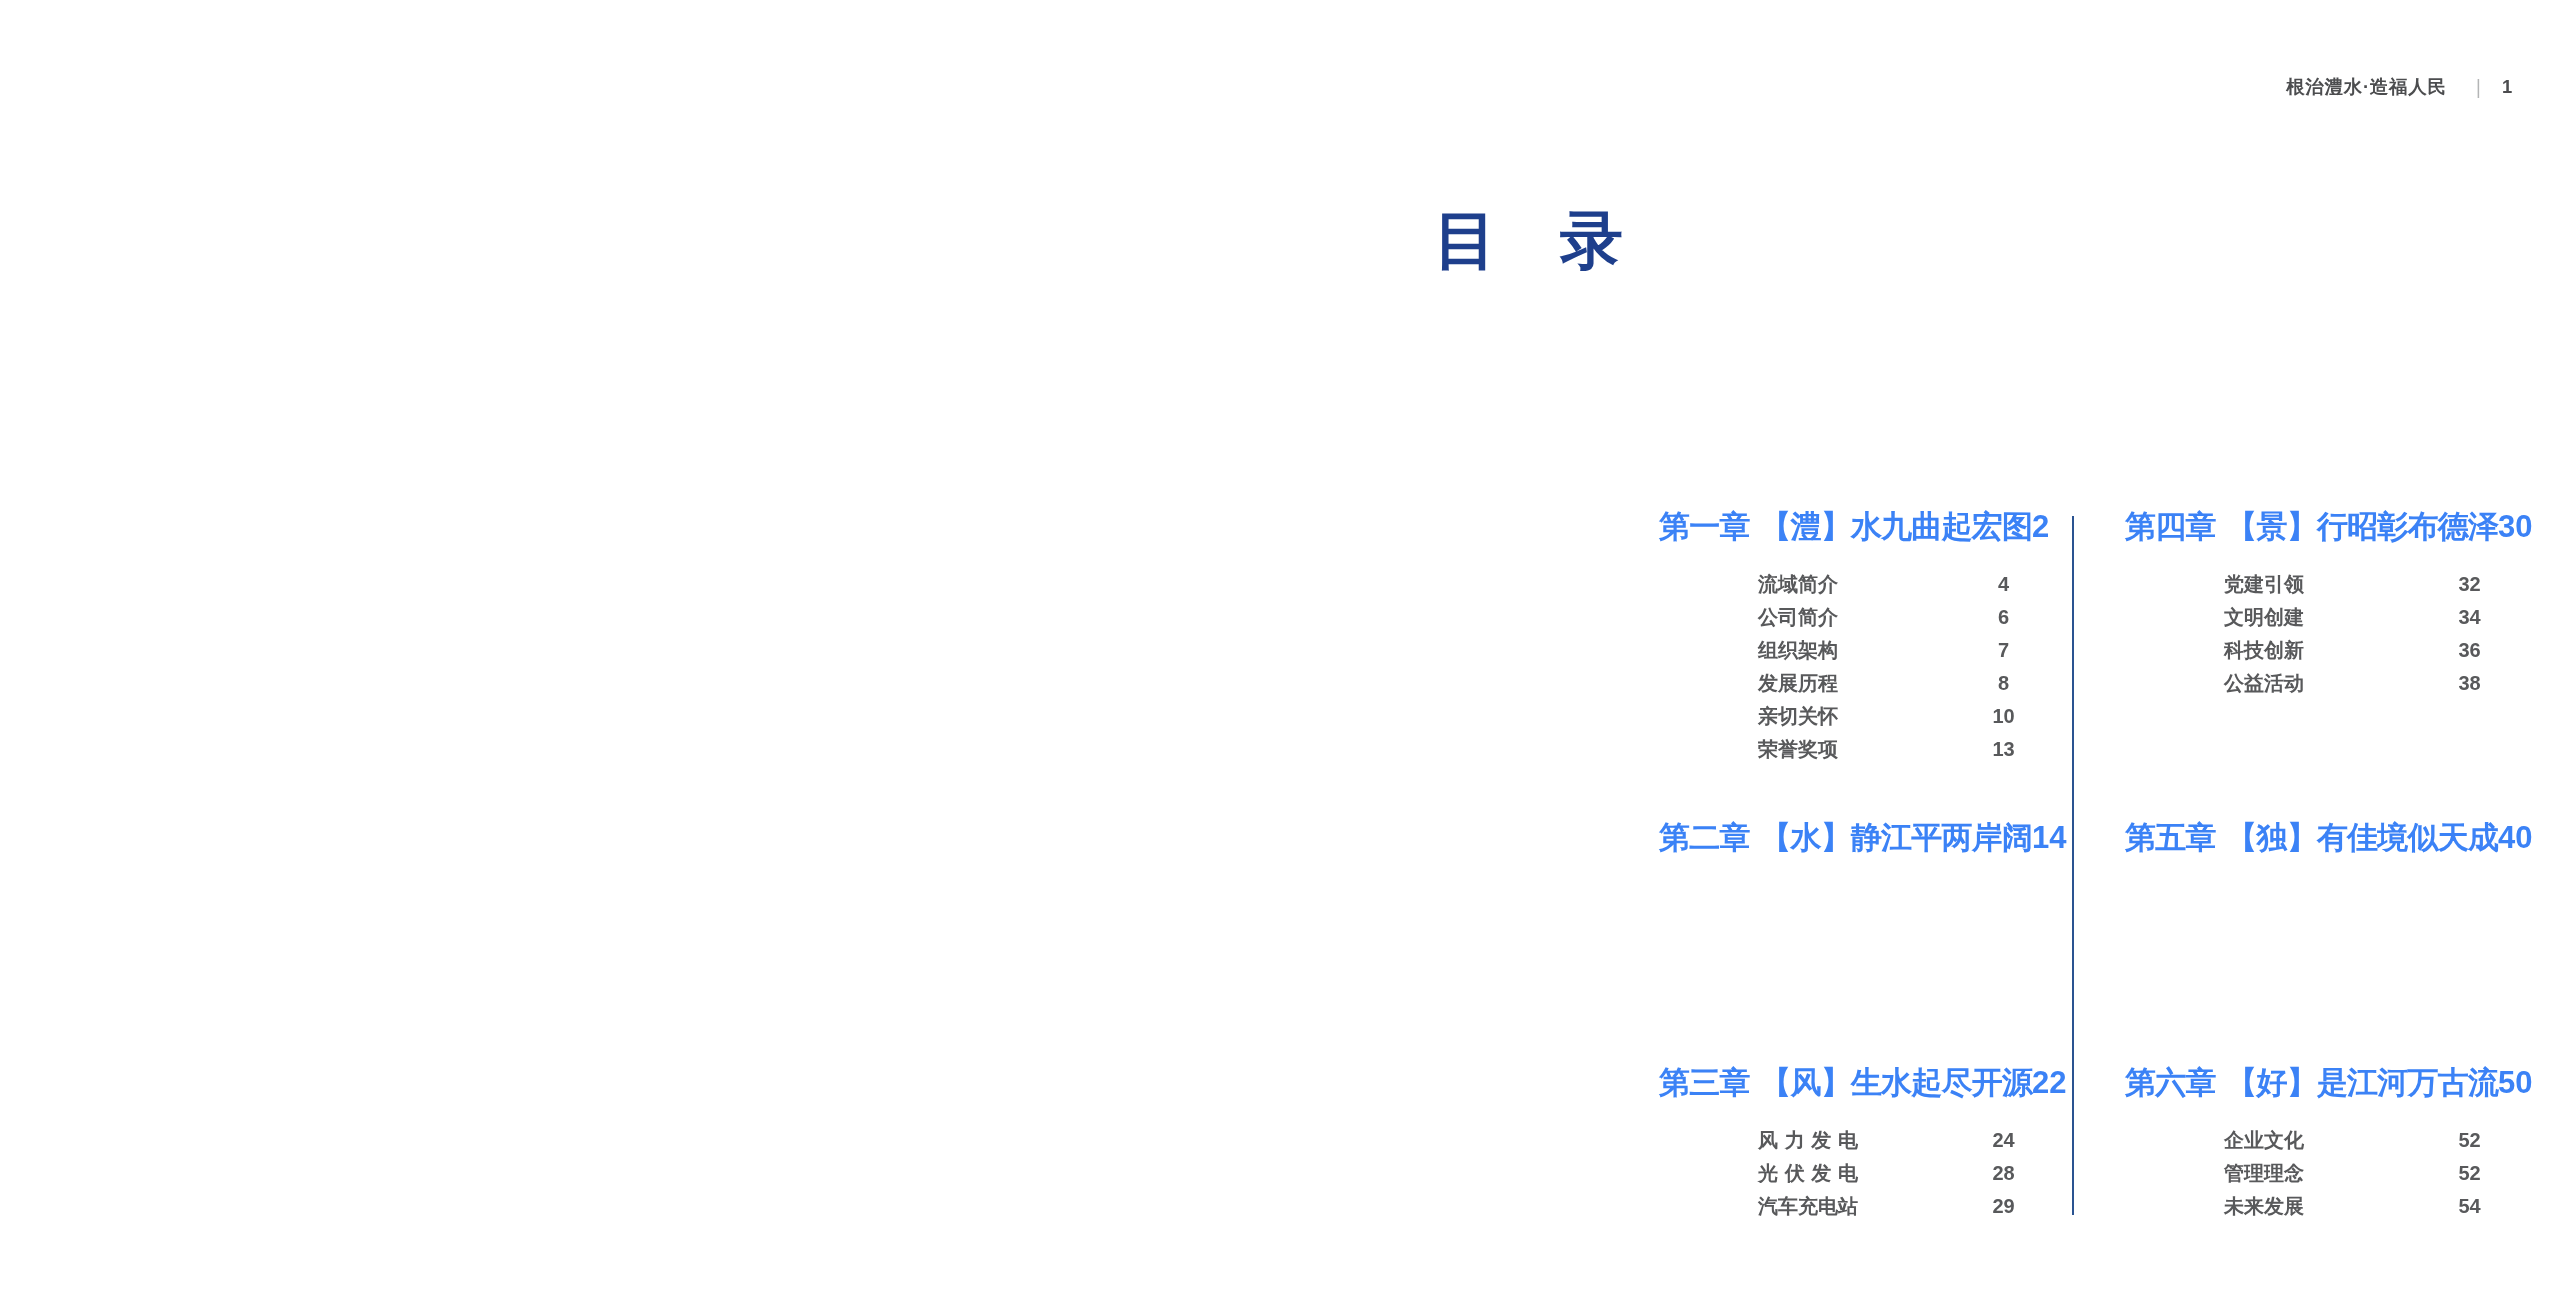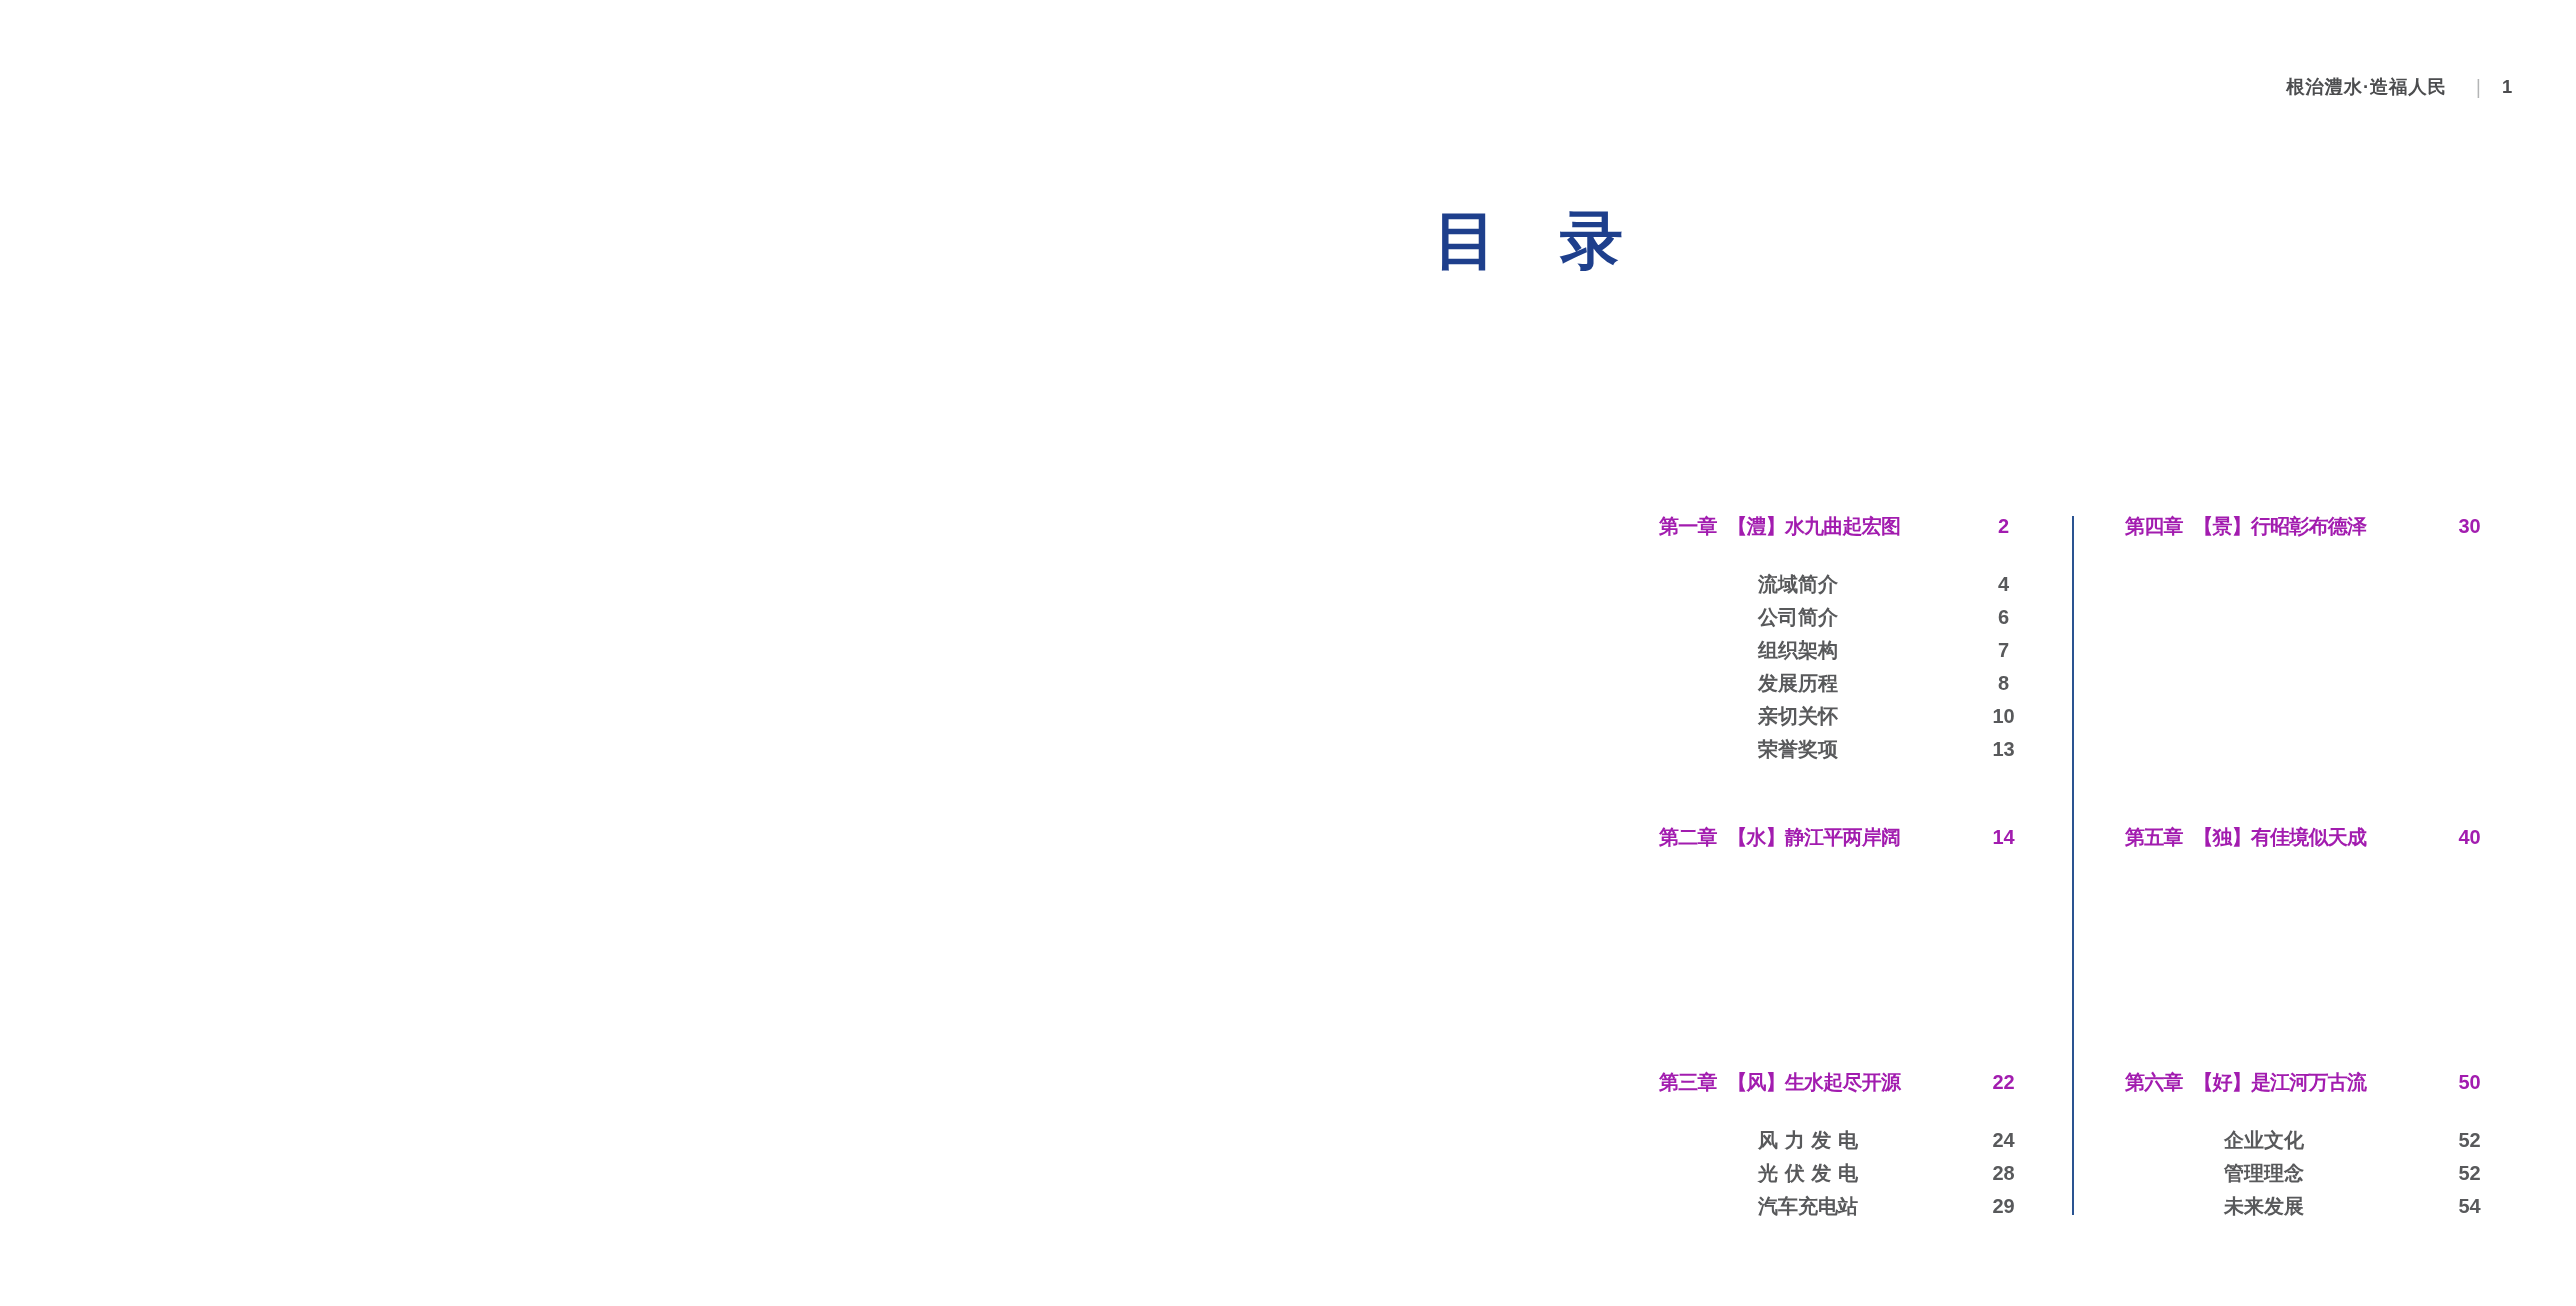--- a/index.html
+++ b/index.html
@@ -38,21 +38,21 @@
     width:2.3px;height:699px;background:#2a5391;
   }
   .chapter{position:absolute;width:369px;}
   .c1{left:0;top:509px;}   .c4{left:466px;top:509px;}
   .c2{left:0;top:820px;}  .c5{left:466px;top:820px;}
   .c3{left:0;top:1065px;}  .c6{left:466px;top:1065px;}
 
   .ch-head{
     display:flex;align-items:baseline;
     height:35px;line-height:35px;
-    font-size:20px;font-weight:800;color:#a21caf;
+    font-size:31px;font-weight:800;color:#3b82f6;
     letter-spacing:-0.8px;white-space:nowrap;
   }
   .ch-name{margin-right:10.7px;}
   .ch-head .num{
     width:49px;margin-left:auto;text-align:center;
     font-weight:800;letter-spacing:0;
   }
   .subs{margin-top:30px;}
   .sub-row{
     display:flex;align-items:flex-start;
@@ -142,20 +142,38 @@
           <span class="num">29</span>
         </div>
       </div>
     </section>
     <section class="chapter c4">
       <div class="ch-head">
         <span class="ch-name">第四章</span>
         <span class="ch-title">【景】行昭彰布德泽</span>
         <span class="num">30</span>
       </div>
+      <div class="subs">
+        <div class="sub-row">
+          <span class="sub-label">党建引领</span>
+          <span class="num">32</span>
+        </div>
+        <div class="sub-row">
+          <span class="sub-label">文明创建</span>
+          <span class="num">34</span>
+        </div>
+        <div class="sub-row">
+          <span class="sub-label">科技创新</span>
+          <span class="num">36</span>
+        </div>
+        <div class="sub-row">
+          <span class="sub-label">公益活动</span>
+          <span class="num">38</span>
+        </div>
+      </div>
     </section>
     <section class="chapter c5">
       <div class="ch-head">
         <span class="ch-name">第五章</span>
         <span class="ch-title">【独】有佳境似天成</span>
         <span class="num">40</span>
       </div>
     </section>
     <section class="chapter c6">
       <div class="ch-head">

